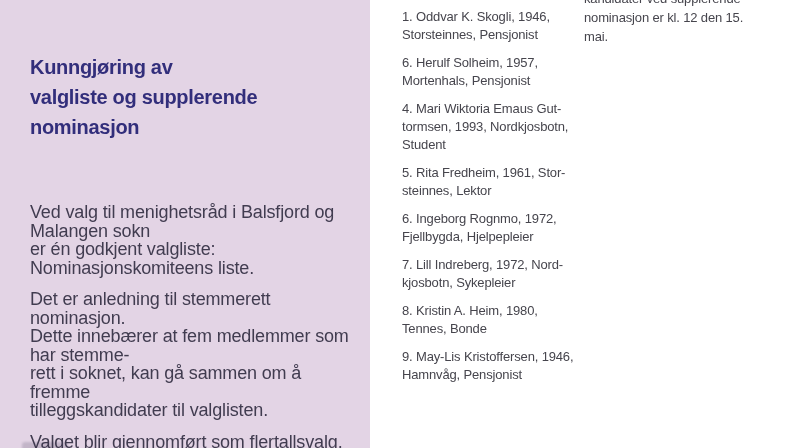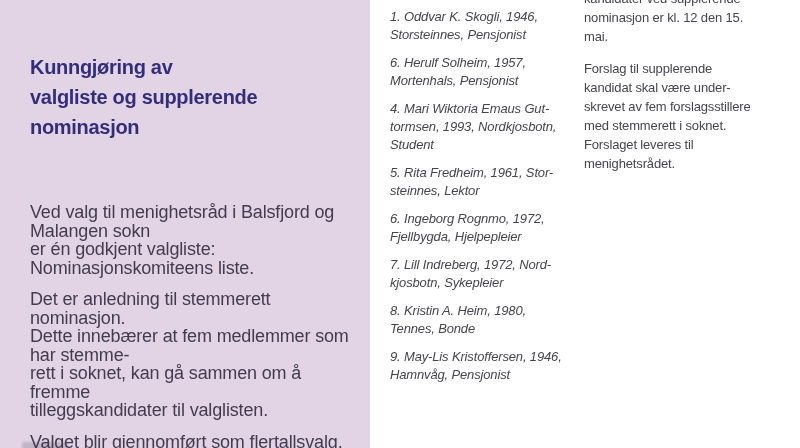--- a/index.html
+++ b/index.html
@@ -42,21 +42,21 @@
   .left-body p { margin: 0 0 13px 0; white-space: pre-line; }
   .col-candidates {
     position: absolute;
     left: 390px; top: 8px;
     width: 200px;
     font-size: 13px;
     line-height: 18px;
     letter-spacing: -0.15px;
     color: #46454d;
   }
-  .col-candidates .item { margin: 0 0 10px 0; white-space: pre-line; font-style: italic; }
+  .col-candidates .item { margin: 0 0 10px 12px; white-space: pre-line; }
   .col-right {
     position: absolute;
     left: 584px; top: -11px;
     width: 206px;
     font-size: 13px;
     line-height: 19px;
     letter-spacing: -0.15px;
     color: #46454d;
   }
   .col-right p { margin: 0 0 13px 0; white-space: pre-line; }
@@ -110,21 +110,15 @@
     <p class="item">8. Kristin A. Heim, 1980,
 Tennes, Bonde</p>
     <p class="item">9. May-Lis Kristoffersen, 1946,
 Hamnvåg, Pensjonist</p>
   </div>
 
   <div class="col-right">
     <p>kandidater ved supplerende
 nominasjon er kl. 12 den 15.
 mai.</p>
-    <p>Forslag til supplerende
-kandidat skal være under-
-skrevet av fem forslagsstillere
-med stemmerett i soknet.
-Forslaget leveres til
-menighetsrådet.</p>
   </div>
 
 </div>
 
 </body></html>

